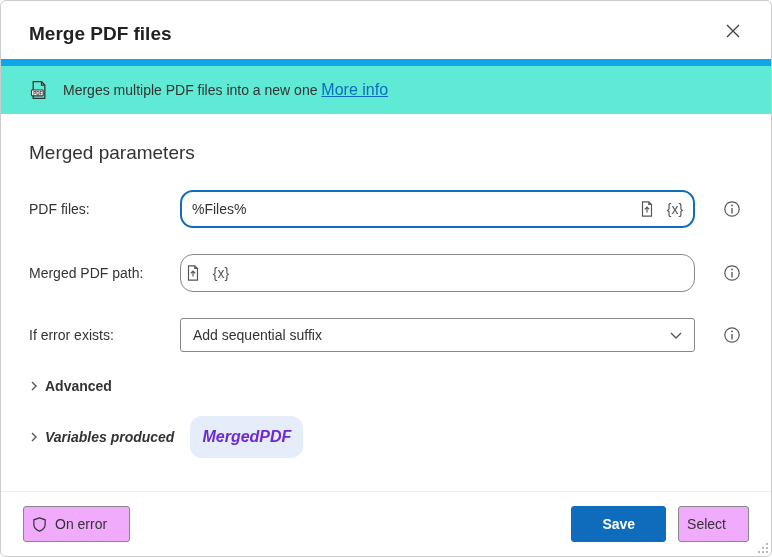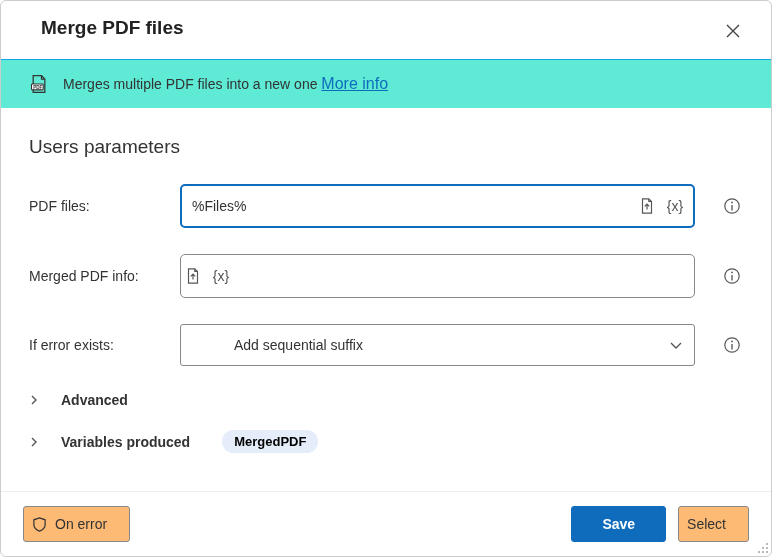--- a/index.html
+++ b/index.html
@@ -1,43 +1,43 @@
 <!DOCTYPE html>
 <html><head>
 <meta charset="utf-8">
 <style>
 * { box-sizing: border-box; margin: 0; padding: 0; font-family: "Segoe UI", -apple-system, sans-serif; }
 html, body { width: 772px; height: 557px; background: #fff; overflow: hidden; }
 .dialog { width: 772px; height: 557px; display: flex; flex-direction: column; position: relative; border: 1px solid #ccc; border-radius: 6px; }
-.header { display: flex; align-items: flex-start; justify-content: space-between; padding: 16px 24px 14px 40px; border-bottom: 1px solid #0ea5e9; }
+.header { display: flex; align-items: flex-end; justify-content: space-between; padding: 16px 24px 14px 28px; border-bottom: 7px solid #0ea5e9; }
 .title { font-size: 19px; font-weight: 600; color: #222; }
 .close-btn { width: 28px; height: 28px; display: flex; align-items: center; justify-content: center; cursor: pointer; color: #444; background: none; border: none; font-size: 14px; }
 .info-banner { background: #5eead4; padding: 14px 28px; display: flex; align-items: center; gap: 14px; }
 .banner-icon { width: 20px; height: 20px; flex-shrink: 0; color: #333; }
 .banner-text { font-size: 14px; color: #333; }
 .more-link { color: #0f6cbd; text-decoration: underline; cursor: pointer; }
 .body { padding: 28px 28px 0 28px; flex: 1; overflow: auto; }
 .section-title { font-size: 19px; color: #333; margin-bottom: 26px; }
 .form-row { display: flex; align-items: center; margin-bottom: 26px; gap: 16px; }
 .label { width: 135px; font-size: 14px; color: #333; flex-shrink: 0; }
-.input-wrap { flex: 1; position: relative; display: flex; border: 1px solid #888; border-radius: 5px; height: 44px; background: #fff; }
+.input-wrap { flex: 1; position: relative; display: flex; border: 1px solid #888; border-radius: 13px; height: 38px; background: #fff; }
 .input-wrap.focused { border: 2px solid #0f6cbd; }
 .text-input { flex: 1; border: none; outline: none; padding: 0 10px; font-size: 14px; color: #333; background: transparent; height: 100%; font-family: inherit; }
 .input-actions { display: flex; align-items: center; padding-right: 6px; gap: 4px; }
 .input-action { width: 24px; height: 24px; display: flex; align-items: center; justify-content: center; cursor: pointer; color: #555; }
 .info-icon { width: 22px; height: 22px; margin-left: 10px; display: flex; align-items: center; justify-content: center; color: #555; cursor: pointer; flex-shrink: 0; }
-.select-wrap { flex: 1; position: relative; display: flex; align-items: center; border: 1px solid #888; border-radius: 3px; height: 42px; background: #fff; padding-right: 10px; padding-left: 41px; }
+.select-wrap { flex: 1; position: relative; display: flex; align-items: center; border: 1px solid #888; border-radius: 3px; height: 34px; background: #fff; padding-right: 10px; }
 .select-value { flex: 1; padding: 0 12px; font-size: 14px; color: #333; }
 .chevron-down { width: 16px; height: 16px; color: #555; }
-.expander { display: flex; align-items: center; gap: 22px; font-size: 14px; font-weight: 600; color: #333; cursor: pointer; margin-bottom: 22px; }
+.expander { display: flex; align-items: center; gap: 6px; font-size: 14px; font-weight: 600; color: #333; cursor: pointer; margin-bottom: 22px; }
 .chevron-right { width: 10px; height: 10px; color: #555; flex-shrink: 0; }
-.var-chip { background: #e4edf9; color: #000000; font-size: 13px; padding: 4px 12px; border-radius: 12px; margin-left: 10px; display: inline-block; }
+.var-chip { background: #e4edf9; color: #6d28d9; font-size: 16px; padding: 12px 12px; border-radius: 12px; margin-left: 10px; display: inline-block; }
 .footer { border-top: 1px solid #eee; padding: 14px 22px; display: flex; align-items: center; justify-content: space-between; }
 .btn { height: 36px; padding: 0 22px; border-radius: 3px; font-size: 14px; cursor: pointer; display: inline-flex; align-items: center; justify-content: center; gap: 8px; font-family: inherit; }
-.btn-outline { background: #fdba74; border: 1px solid #888; color: #333; padding-left: 8px; }
+.btn-outline { background: #f0abfc; border: 1px solid #888; color: #333; padding-left: 8px; }
 .btn-primary { background: #0f6cbd; color: #fff; border: 1px solid #0f6cbd; font-weight: 600; padding: 0 30px; }
 .footer-right { display: flex; gap: 12px; margin-left: 44px; }
 .resize-grip { position: absolute; right: 2px; bottom: 2px; width: 12px; height: 12px; color: #999; }
 </style>
 </head>
 <body>
 
 <div class="dialog">
 
   <div class="header">
@@ -55,21 +55,21 @@
       <path d="M15 2 v4 h4" fill="none" stroke="currentColor" stroke-width="1.5"></path>
       <rect x="3" y="12" width="14" height="7" rx="1" fill="#fff" stroke="currentColor" stroke-width="1.3"></rect>
       <text x="5" y="17.5" font-size="5.5" font-weight="700" fill="currentColor">PDF</text>
     </svg>
     <div>
       <span class="banner-text">Merges multiple PDF files into a new one </span><a class="more-link">More info</a>
     </div>
   </div>
 
   <div class="body">
-    <div class="section-title">Users parameters</div>
+    <div class="section-title">Merged parameters</div>
 
     <div class="form-row">
       <div class="label">PDF files:</div>
       <div class="input-wrap focused">
         <input class="text-input" value="%Files%" style="">
         <div class="input-actions">
           <div class="input-action">
             <svg width="18" height="18" viewBox="0 0 20 20">
                 <path d="M5 2 h7 l3 3 v13 h-10 z M12 2 v3 h3" fill="none" stroke="currentColor" stroke-width="1.3"></path>
                 <path d="M10 14 v-6 M7.5 10.5 l2.5 -2.5 l2.5 2.5" fill="none" stroke="currentColor" stroke-width="1.3"></path>
@@ -83,21 +83,21 @@
       <div class="info-icon">
         <svg width="18" height="18" viewBox="0 0 20 20">
             <circle cx="10" cy="10" r="8" fill="none" stroke="currentColor" stroke-width="1.3"></circle>
             <circle cx="10" cy="6" r="1" fill="currentColor"></circle>
             <path d="M10 9 v6" stroke="currentColor" stroke-width="1.5"></path>
           </svg>
       </div>
     </div>
 
     <div class="form-row">
-      <div class="label">Merged PDF info:</div>
+      <div class="label">Merged PDF path:</div>
       <div class="input-wrap">
         <div class="input-actions">
           <div class="input-action">
             <svg width="18" height="18" viewBox="0 0 20 20">
                 <path d="M5 2 h7 l3 3 v13 h-10 z M12 2 v3 h3" fill="none" stroke="currentColor" stroke-width="1.3"></path>
                 <path d="M10 14 v-6 M7.5 10.5 l2.5 -2.5 l2.5 2.5" fill="none" stroke="currentColor" stroke-width="1.3"></path>
               </svg>
           </div>
           <div class="input-action">
             <span style="font-size:14px;font-weight:500;">{x}</span>
@@ -130,21 +130,21 @@
       </div>
     </div>
 
     <div class="expander">
       <svg class="chevron-right" viewBox="0 0 10 10">
           <path d="M3 1 l4 4 l-4 4" fill="none" stroke="currentColor" stroke-width="1.4"></path>
         </svg>
       <span>Advanced</span>
     </div>
 
-    <div class="expander" style="margin-bottom:32px;">
+    <div class="expander" style="margin-bottom:32px;font-style:italic;">
       <svg class="chevron-right" viewBox="0 0 10 10">
           <path d="M3 1 l4 4 l-4 4" fill="none" stroke="currentColor" stroke-width="1.4"></path>
         </svg>
       <span>Variables produced</span>
       <span class="var-chip">MergedPDF</span>
     </div>
 
   </div>
 
   <div class="footer">

